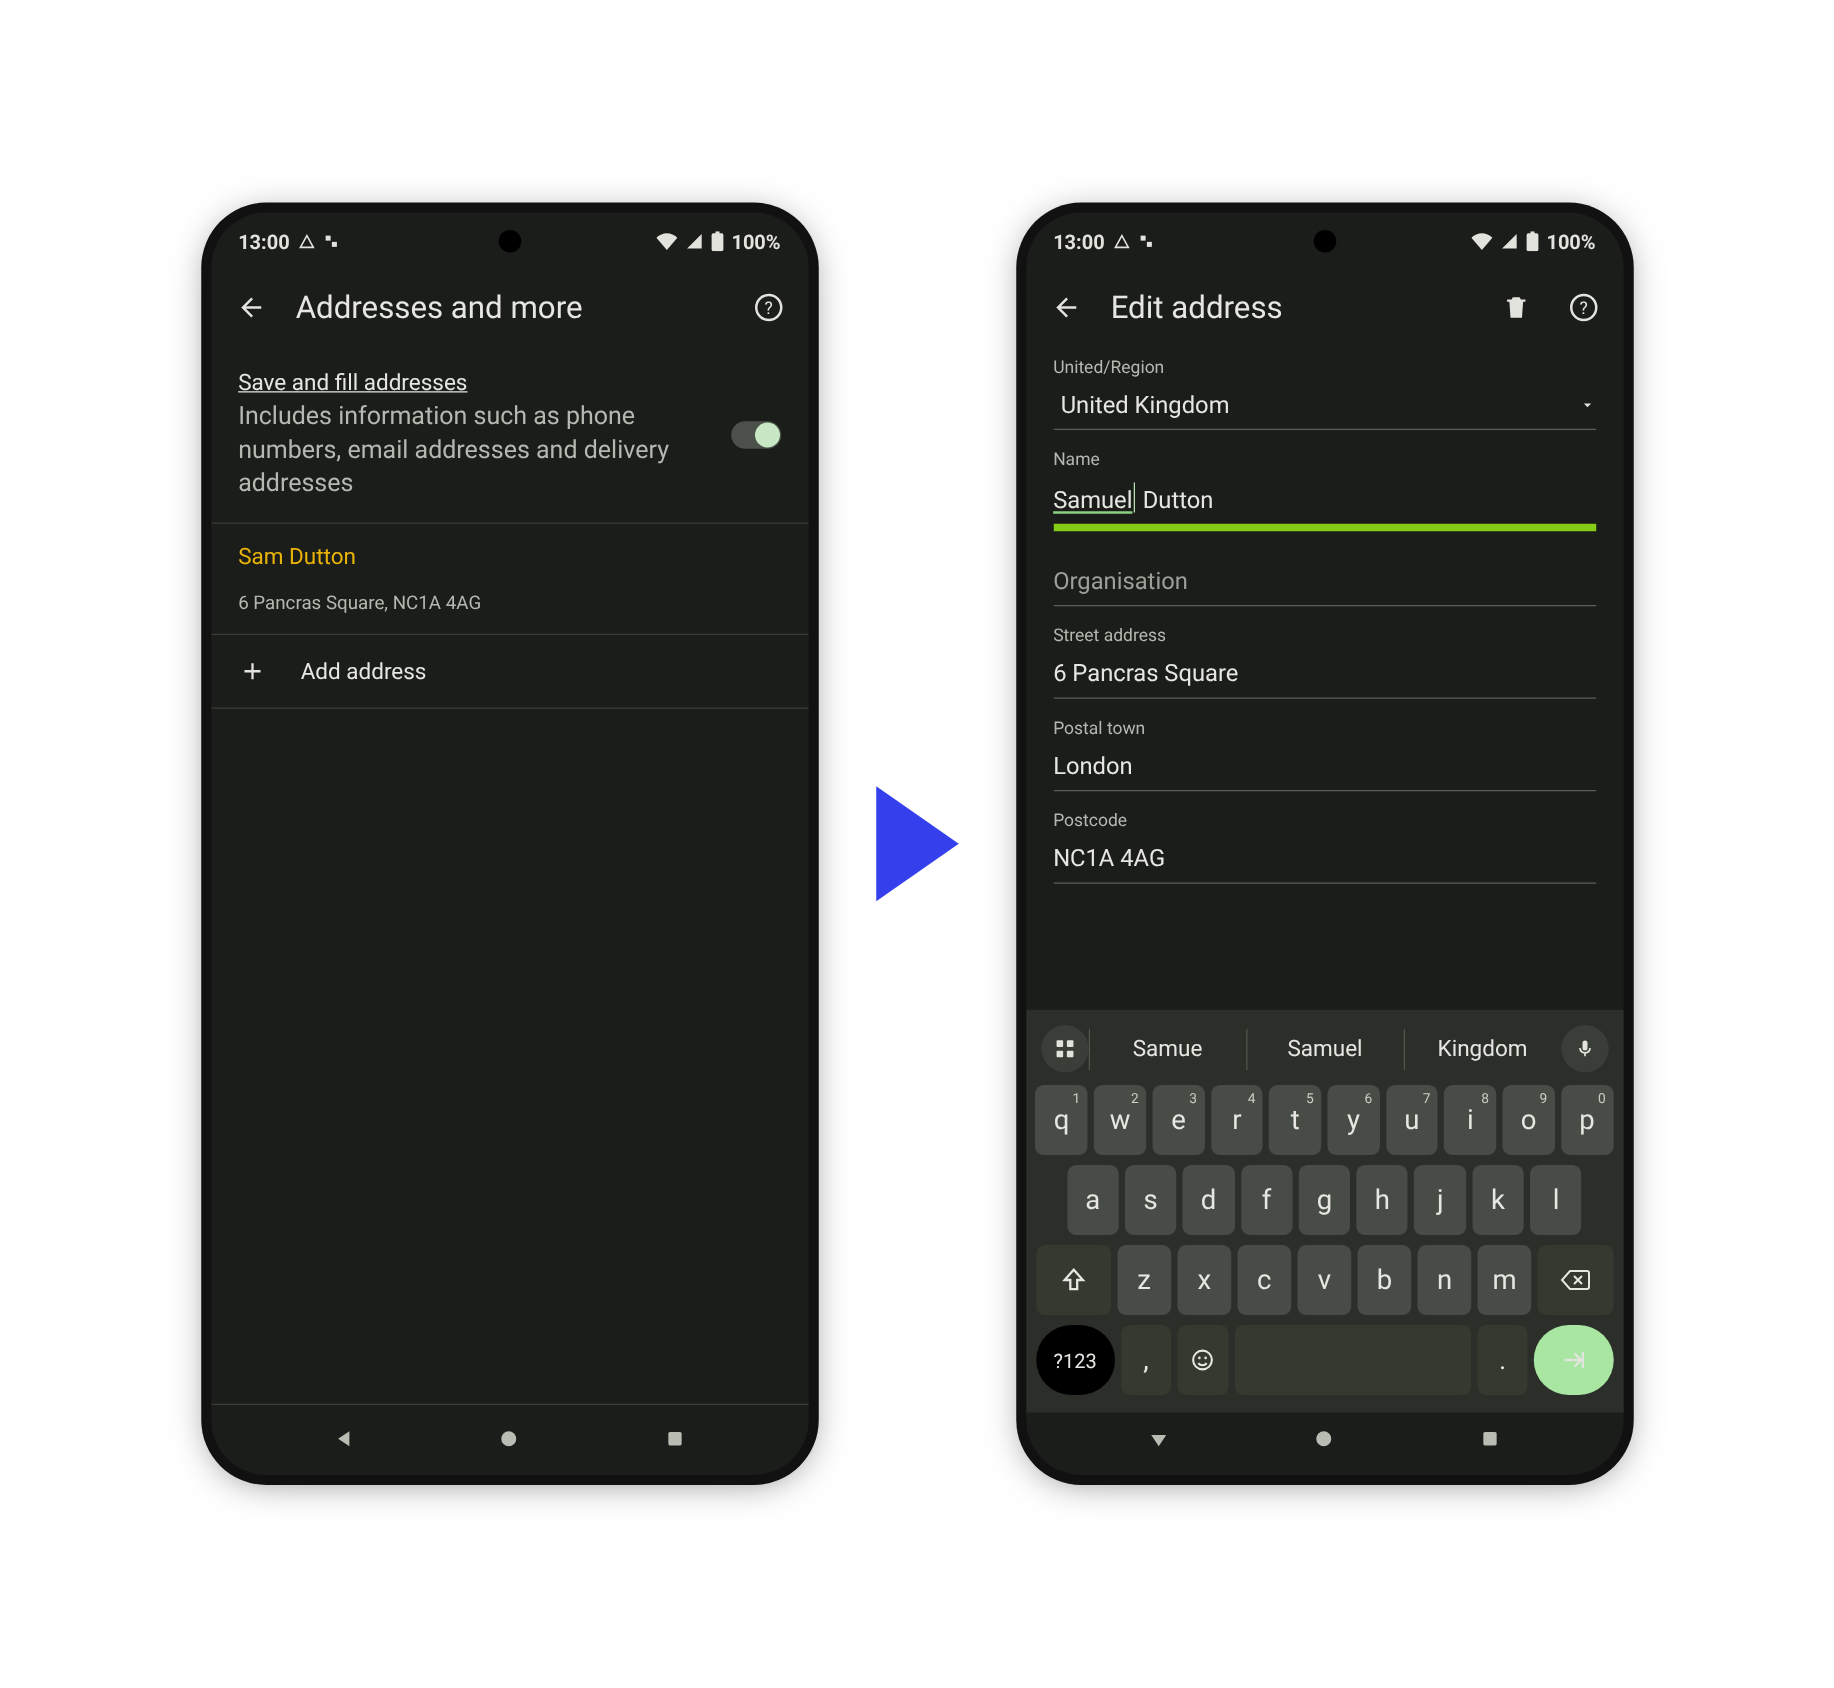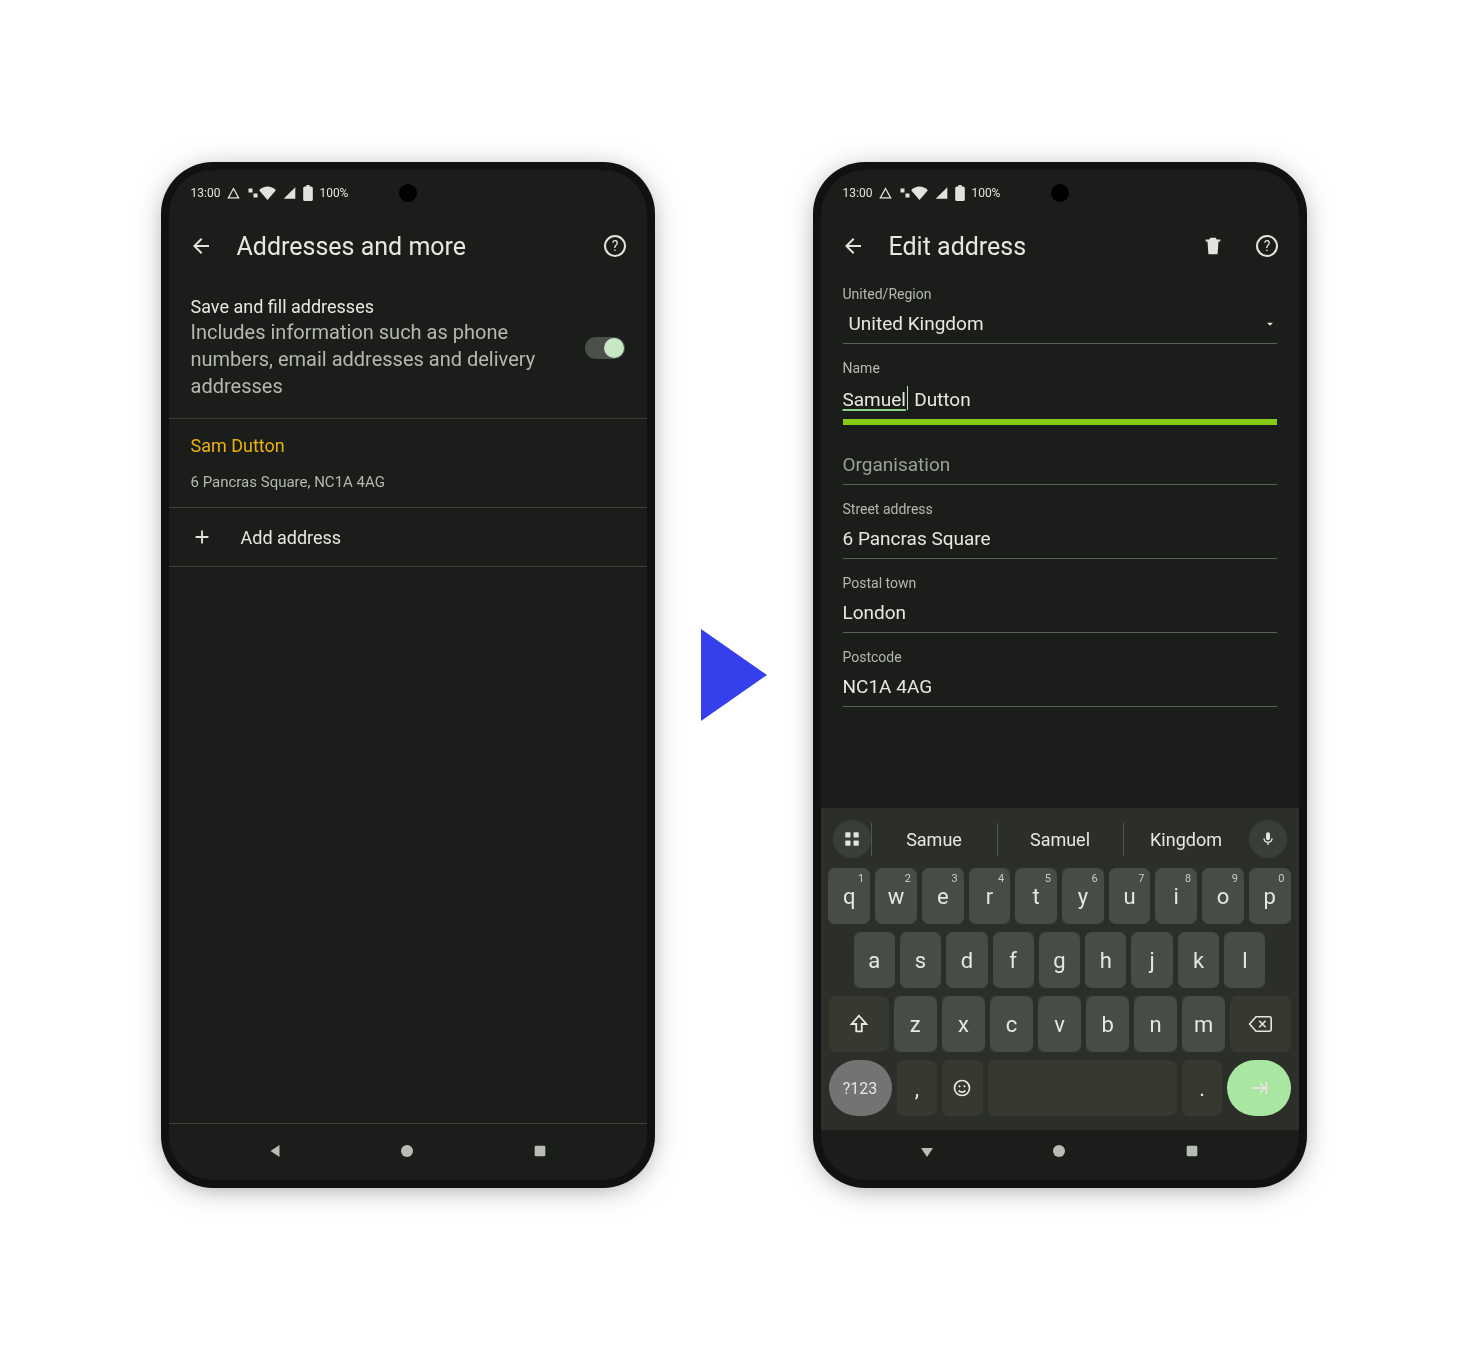--- a/index.html
+++ b/index.html
@@ -30,24 +30,25 @@
     position: absolute;
     top: 14px; left: 50%;
     transform: translateX(-50%);
     width: 18px; height: 18px;
     background: #000;
     border-radius: 50%;
     z-index: 5;
   }
   .statusbar {
     display: flex;
+    justify-content: space-between;
     align-items: center;
     padding: 10px 22px 4px;
-    font-size: 12px;
-    font-weight: 400;
+    font-size: 16px;
+    font-weight: 700;
     color: #e3e3de;
     height: 40px;
   }
   .status-left, .status-right { display: flex; align-items: center; gap: 6px; }
   .status-right svg { display: block; }
   .appbar {
     display: flex;
     align-items: center;
     padding: 18px 14px 18px 14px;
     gap: 18px;
@@ -59,21 +60,21 @@
     color: #e6e7e2;
   }
   .appbar .icon-btn { width: 36px; height: 36px; display: flex; align-items: center; justify-content: center; }
   .content { flex: 1; overflow: hidden; padding: 0 0; }
   .section {
     padding: 14px 22px 18px;
     border-bottom: 1px solid #3a3d37;
   }
   .setting-row { display: flex; align-items: center; gap: 14px; }
   .setting-text { flex: 1; }
-  .setting-title { font-size: 18px; color: #e6e7e2; margin-bottom: 2px; }
+  .setting-title { font-size: 18px; color: #e6e7e2; margin-bottom: 2px; text-decoration: underline; }
   .setting-sub { font-size: 20px; color: #b5b8b0; line-height: 1.35; }
   .switch {
     width: 40px; height: 22px;
     background: #4b514a; border-radius: 12px;
     position: relative;
   }
   .switch::after {
     content: "";
     position: absolute; right: 1px; top: 1px;
     width: 20px; height: 20px;
@@ -139,21 +140,21 @@
     background: #484c46; border-radius: 7px;
     display: flex; align-items: center; justify-content: center;
     font-size: 22px; color: #e6e7e2;
     position: relative;
   }
   .key .hint { position: absolute; top: 4px; right: 6px; font-size: 11px; color: #c9ccc4; }
   .key.dark { background: #35392f; }
   .key.wide { flex: 1.4; }
   .key.space { flex: 4.2; }
   .key.enter { background: #a8e6a2; color: #1a1d19; flex:1.4; border-radius: 28px; }
-  .key.mod123 { background: #737373; border-radius: 28px; flex:1.4; font-size:16px; }
+  .key.mod123 { background: #000000; border-radius: 28px; flex:1.4; font-size:16px; }
   .gap-pad { width: 20px; flex: none; }
 
   
   .arrow {
     width: 0; height: 0;
     border-top: 46px solid transparent;
     border-bottom: 46px solid transparent;
     border-left: 66px solid #3540ec;
   }
 

